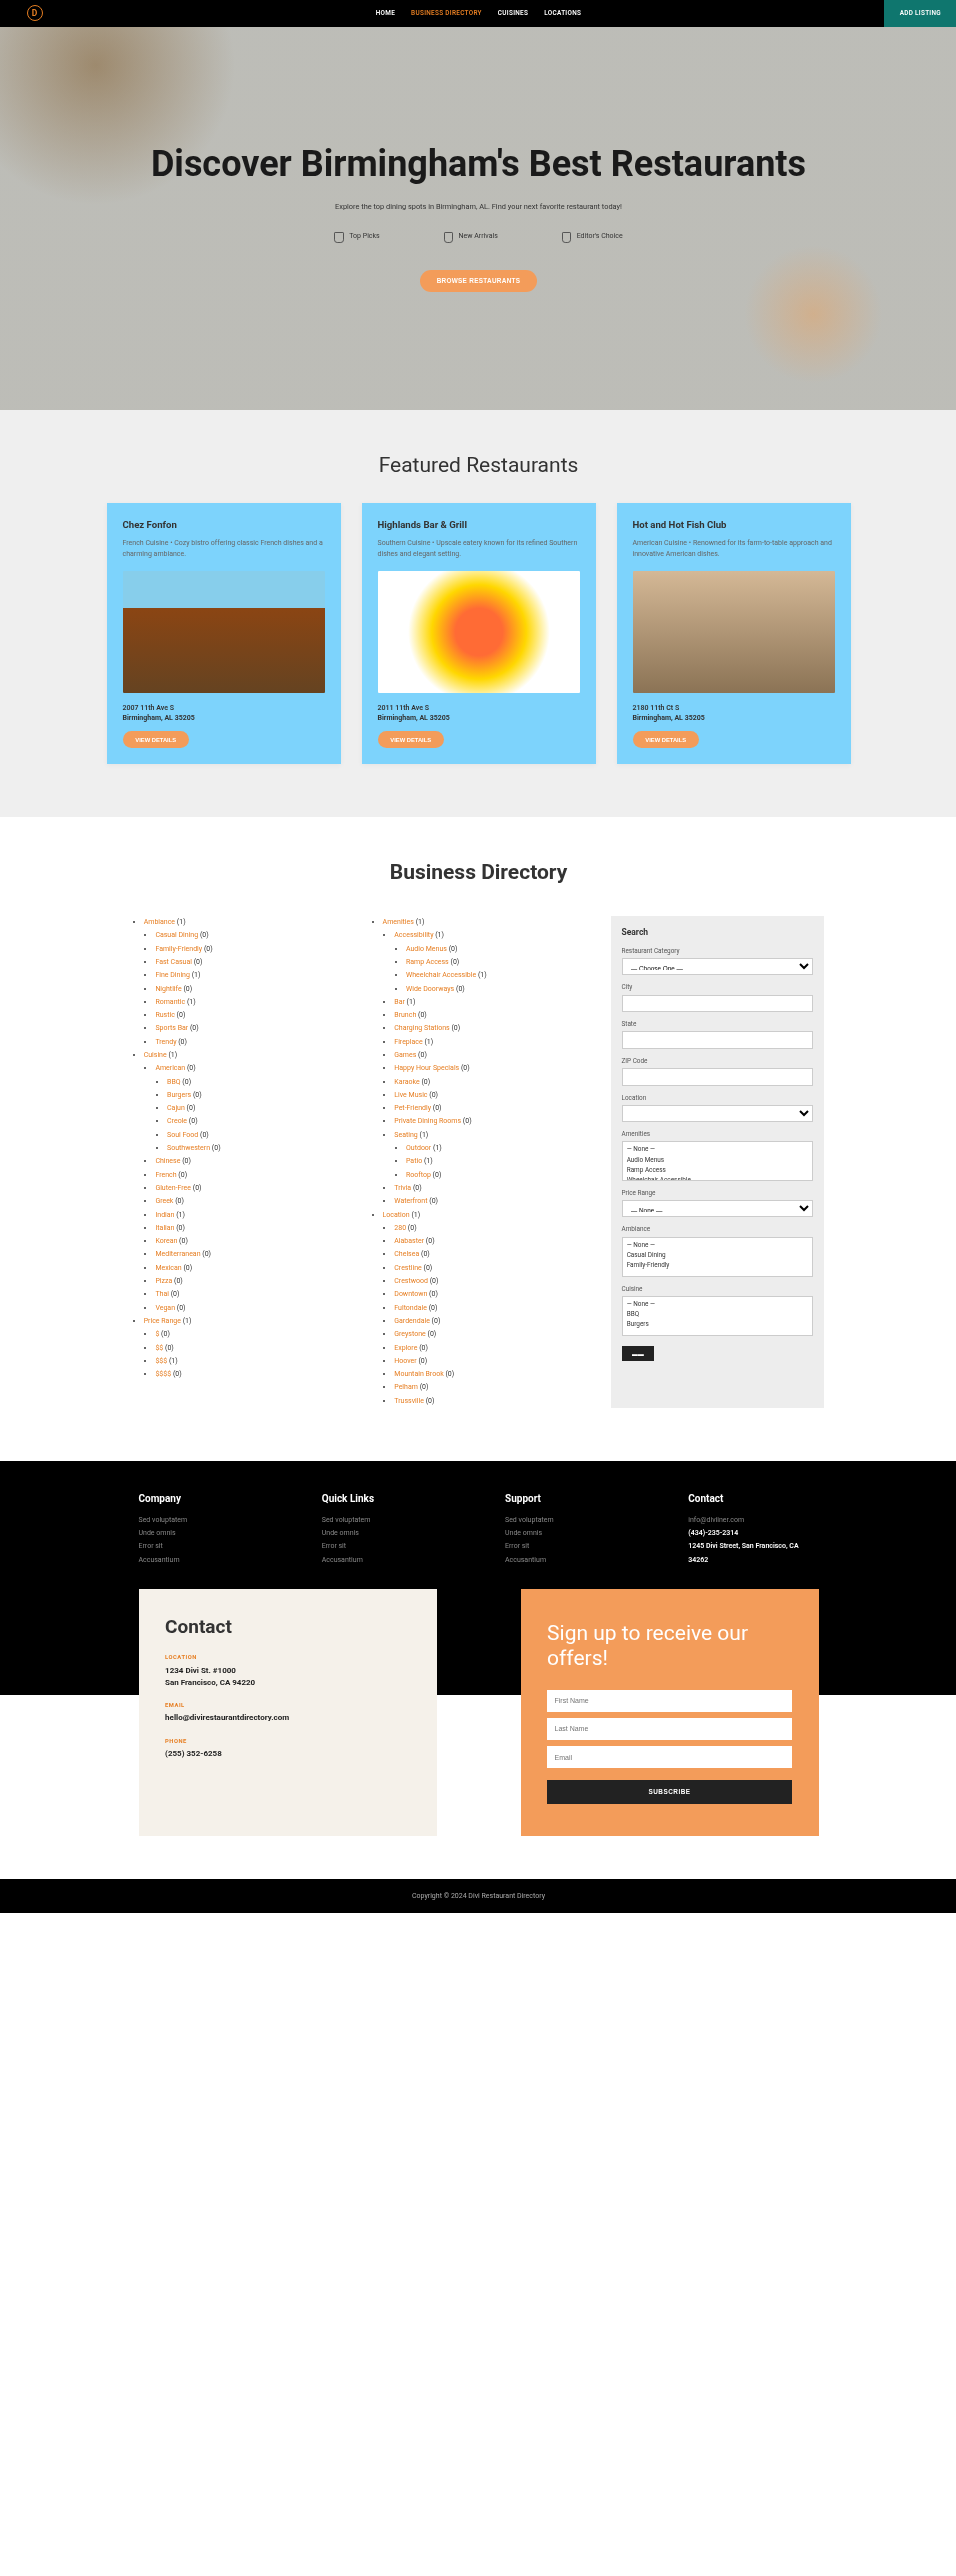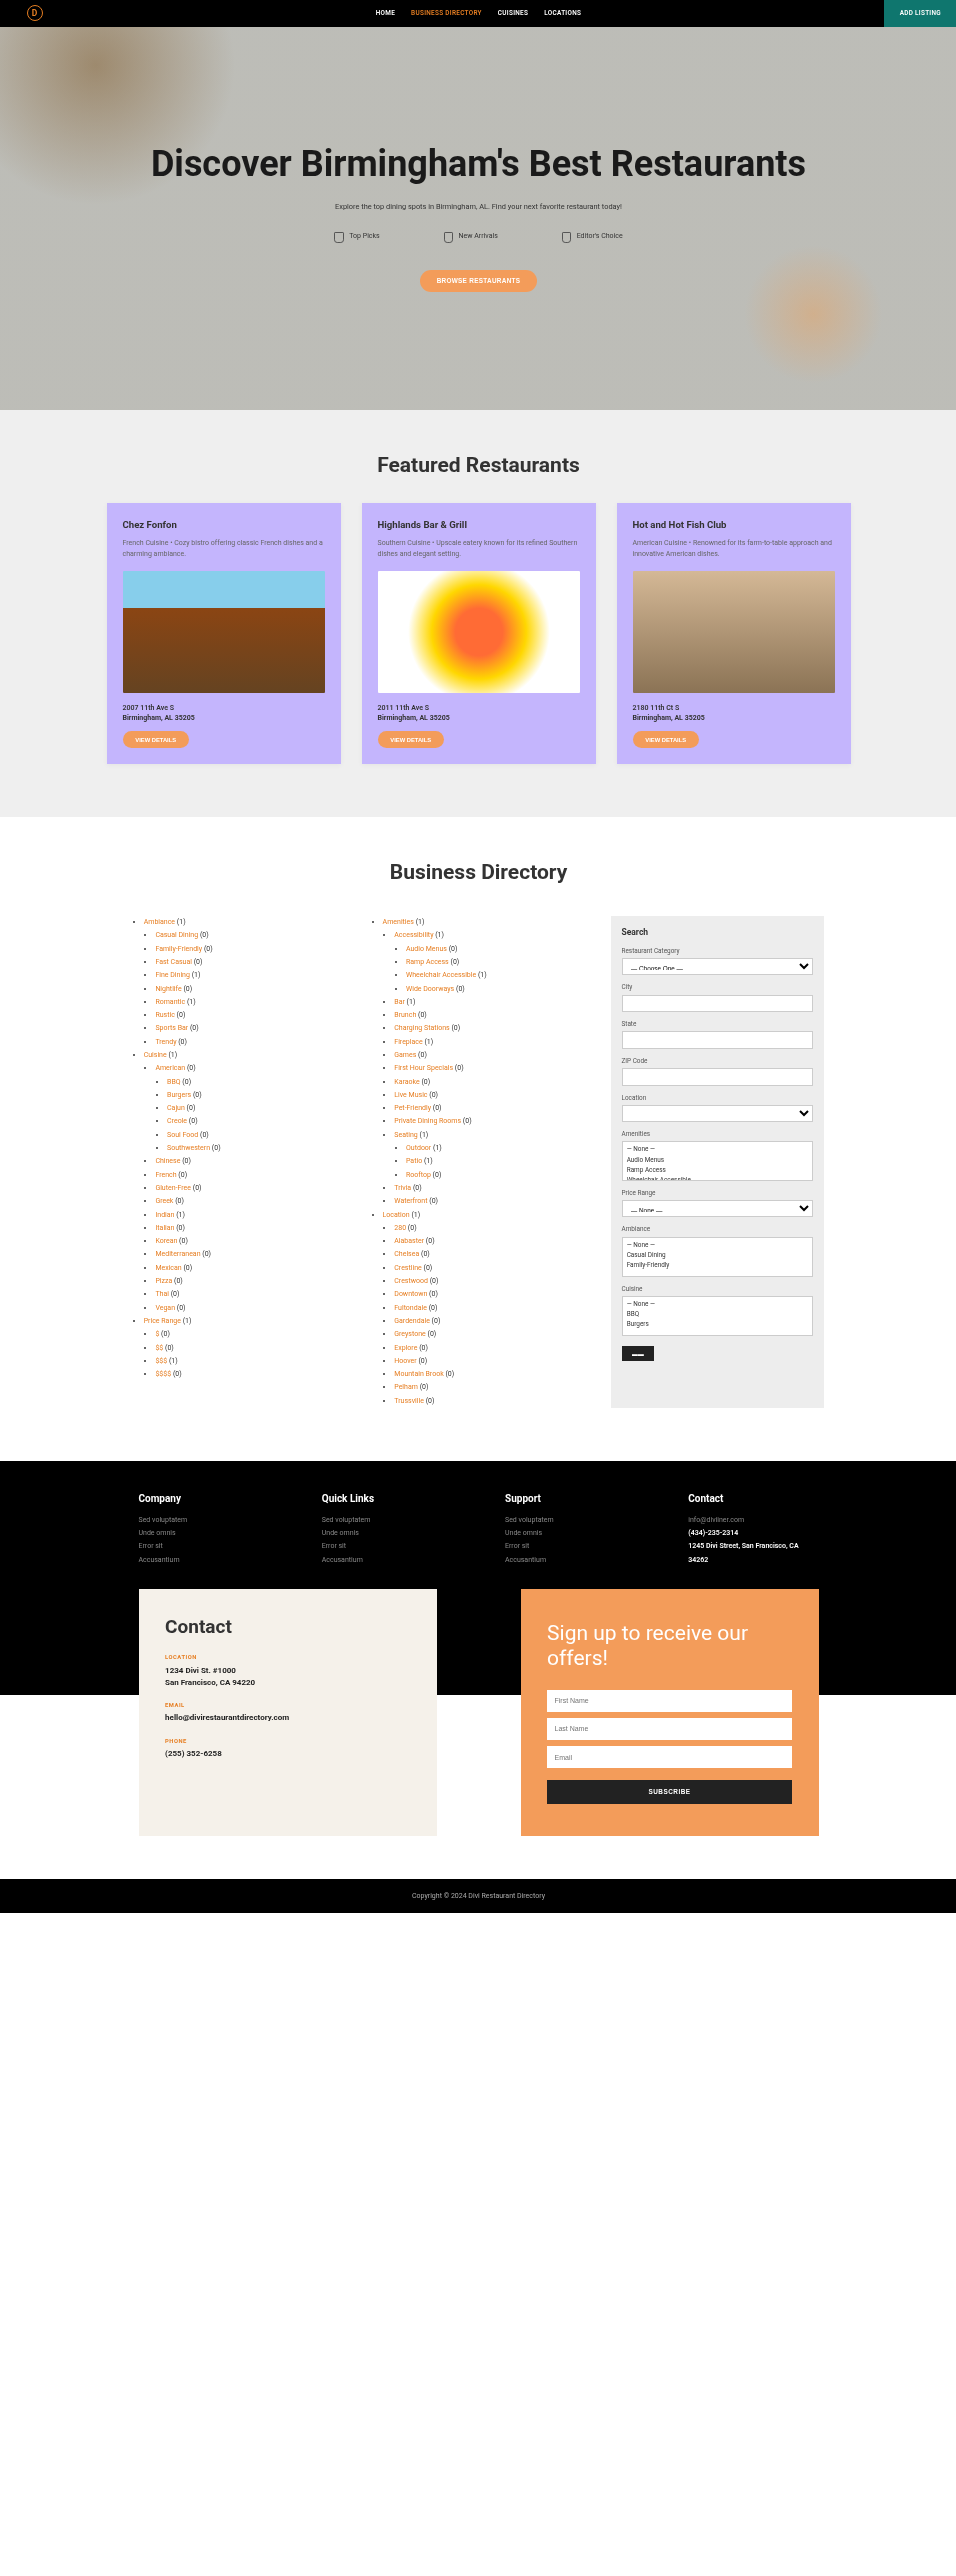--- a/index.html
+++ b/index.html
@@ -18,23 +18,23 @@
 .hero{height:383px;background:linear-gradient(rgba(200,200,200,0.3),rgba(200,200,200,0.3)),radial-gradient(circle at 85% 75%, #d4a574 0%, transparent 8%),radial-gradient(circle at 10% 10%, #8b6f47 0%, transparent 15%),#b8b8b0;background-size:cover;display:flex;flex-direction:column;align-items:center;justify-content:center;text-align:center;position:relative}
 .hero h1{font-size:36px;font-weight:700;color:#1a1a1a;margin-bottom:16px;line-height:1.15}
 .hero-sub{font-size:7.4px;color:#333;margin-bottom:21px}
 .hero-badges{display:flex;gap:64px;margin-bottom:26.6px}
 .badge{display:flex;gap:5.3px;font-size:7px;color:#333}
 .badge-icon{width:9.6px;height:11.7px;border:0.8px solid #555;border-radius:1.1px 1.1px 3.2px 3.2px;position:relative}
 .browse-btn{background:#f39c5a;color:#fff;padding:7.4px 17px;border-radius:16px;font-size:6.4px;font-weight:600;letter-spacing:0.3px;border:none;cursor:pointer}
 
 
 .featured{background:#efefef;padding:43px 0 53px}
-.featured h2{text-align:center;font-size:21px;font-weight:700;margin-bottom:26.6px}
+.featured h2{text-align:center;font-size:21px;font-weight:400;margin-bottom:26.6px}
 .cards{display:flex;gap:21px;justify-content:center;max-width:744px;margin:0 auto}
-.card{background:#c4b5fd;width:250px;padding:16px;box-shadow:0 1.1px 5.3px rgba(0,0,0,0.05)}
+.card{background:#7dd3fc;width:250px;padding:16px;box-shadow:0 1.1px 5.3px rgba(0,0,0,0.05)}
 .card h3{font-size:9.6px;font-weight:700;margin-bottom:8px}
 .card-desc{font-size:7px;color:#666;line-height:1.6;margin-bottom:10.6px}
 .card-img{width:100%;height:122px;background:#ccc;margin-bottom:10.6px;border-radius:1.1px}
 .card-img.img1{background:linear-gradient(to bottom,#87ceeb 0%,#87ceeb 30%,#8b4513 30%,#654321 100%)}
 .card-img.img2{background:radial-gradient(circle,#ff6b35 20%,#ffd700 40%,#fff 60%),#f0f0f0}
 .card-img.img3{background:linear-gradient(#d4b896,#8b7355)}
 .card-addr{font-size:7px;font-weight:600;margin-bottom:2.1px}
 .card-city{font-size:7px;font-weight:700;margin-bottom:9.6px}
 .details-btn{background:#f39c5a;color:#fff;padding:5.3px 12.8px;border-radius:10.6px;font-size:5.8px;font-weight:600;border:none;cursor:pointer}
 
@@ -195,21 +195,21 @@
                   <li><a>Audio Menus</a> <span class="cnt">(0)</span></li>
                   <li><a>Ramp Access</a> <span class="cnt">(0)</span></li>
                   <li><a>Wheelchair Accessible</a> <span class="cnt">(1)</span></li>
                   <li><a>Wide Doorways</a> <span class="cnt">(0)</span></li>
                 </ul></li>
               <li><a>Bar</a> <span class="cnt">(1)</span></li>
               <li><a>Brunch</a> <span class="cnt">(0)</span></li>
               <li><a>Charging Stations</a> <span class="cnt">(0)</span></li>
               <li><a>Fireplace</a> <span class="cnt">(1)</span></li>
               <li><a>Games</a> <span class="cnt">(0)</span></li>
-              <li><a>First Hour Specials</a> <span class="cnt">(0)</span></li>
+              <li><a>Happy Hour Specials</a> <span class="cnt">(0)</span></li>
               <li><a>Karaoke</a> <span class="cnt">(0)</span></li>
               <li><a>Live Music</a> <span class="cnt">(0)</span></li>
               <li><a>Pet-Friendly</a> <span class="cnt">(0)</span></li>
               <li><a>Private Dining Rooms</a> <span class="cnt">(0)</span></li>
               <li><a>Seating</a> <span class="cnt">(1)</span><ul>
                   <li><a>Outdoor</a> <span class="cnt">(1)</span></li>
                   <li><a>Patio</a> <span class="cnt">(1)</span></li>
                   <li><a>Rooftop</a> <span class="cnt">(0)</span></li>
                 </ul></li>
               <li><a>Trivia</a> <span class="cnt">(0)</span></li>

